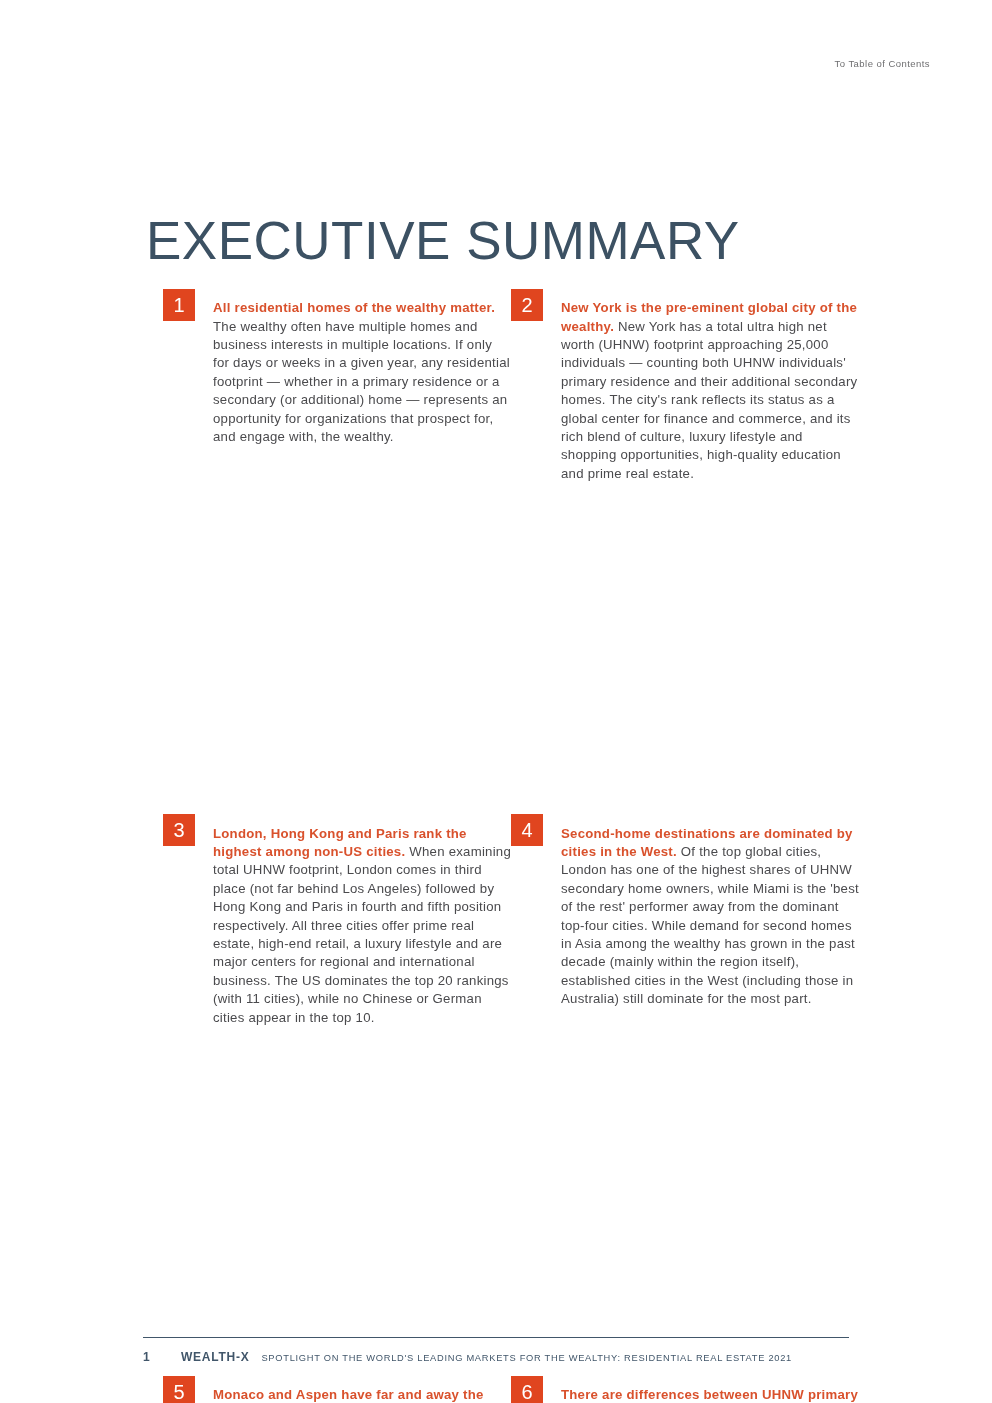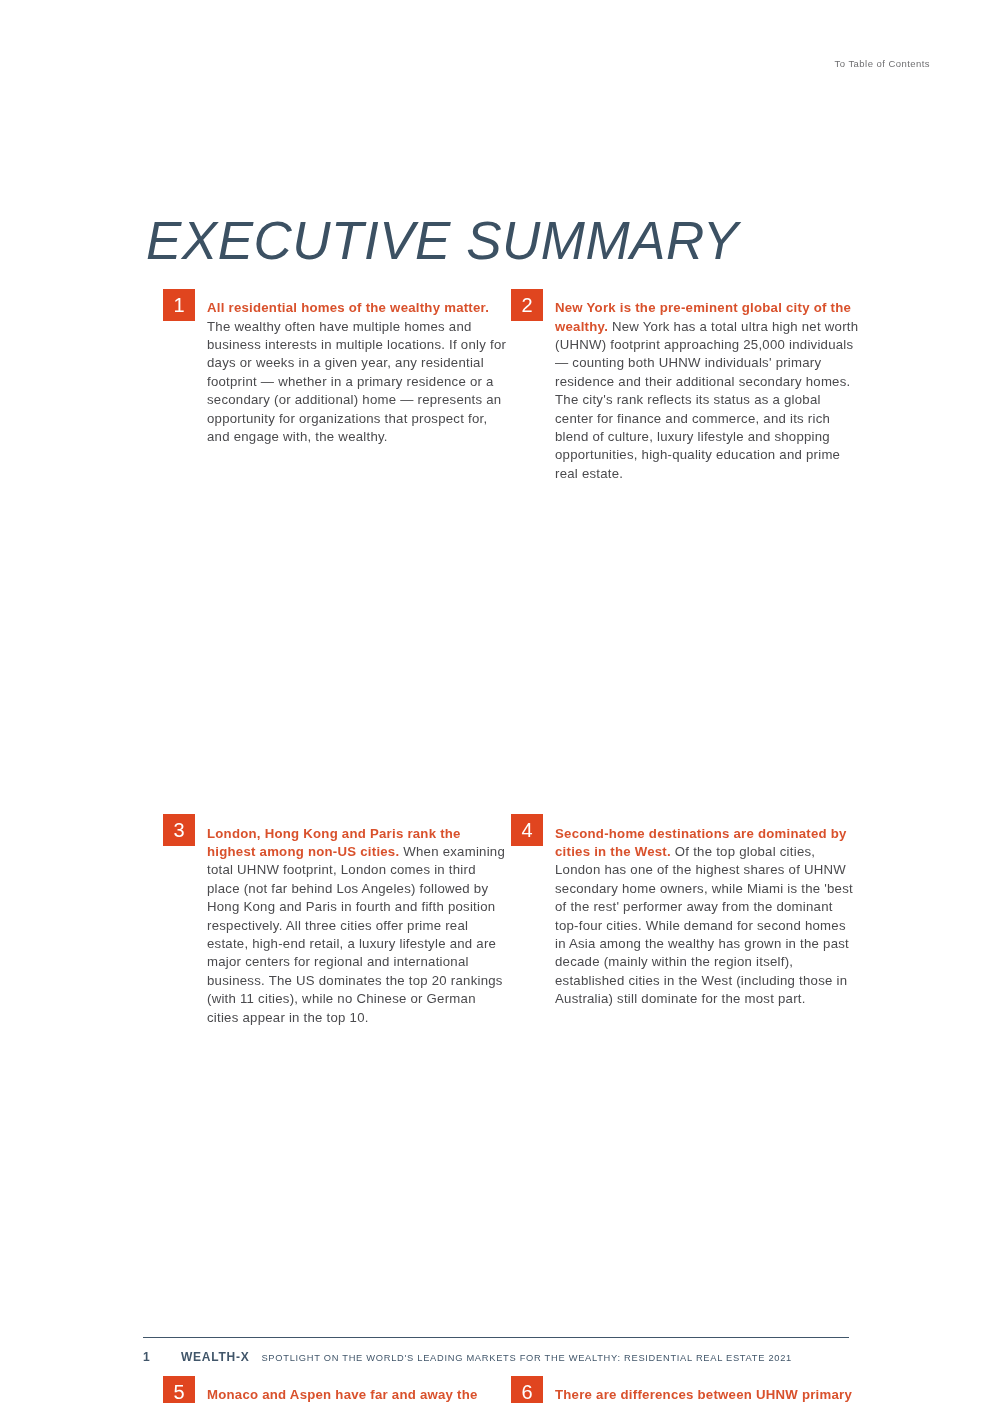--- a/index.html
+++ b/index.html
@@ -38,21 +38,20 @@
     position: absolute;
     left: 146px;
     top: 176px;
     font-size: 53px;
     line-height: 58px;
     letter-spacing: 0.5px;
     font-weight: 400;
     color: #3c5163;
     font-family: "Liberation Sans", sans-serif;
     white-space: nowrap;
-    font-style: italic;
   }
 
   
   .items {
     position: absolute;
     left: 163px;
     top: 286px;
     width: 700px;
   }
   .row {
@@ -74,21 +73,21 @@
     color: #ffffff;
     font-size: 20px;
     line-height: 32px;
     text-align: center;
     font-weight: 400;
     font-family: "Liberation Sans", sans-serif;
     margin-top: 3px;
   }
   .item-text {
     flex: 1 1 auto;
-    margin-left: 12px;
+    margin-left: 18px;
     font-size: 13.2px;
     line-height: 18.4px;
     color: #4a4a4d;
     letter-spacing: 0.25px;
     font-family: "Liberation Sans", sans-serif;
   }
   .item-text .lead {
     color: #d9512c;
     font-weight: bold;
   }

